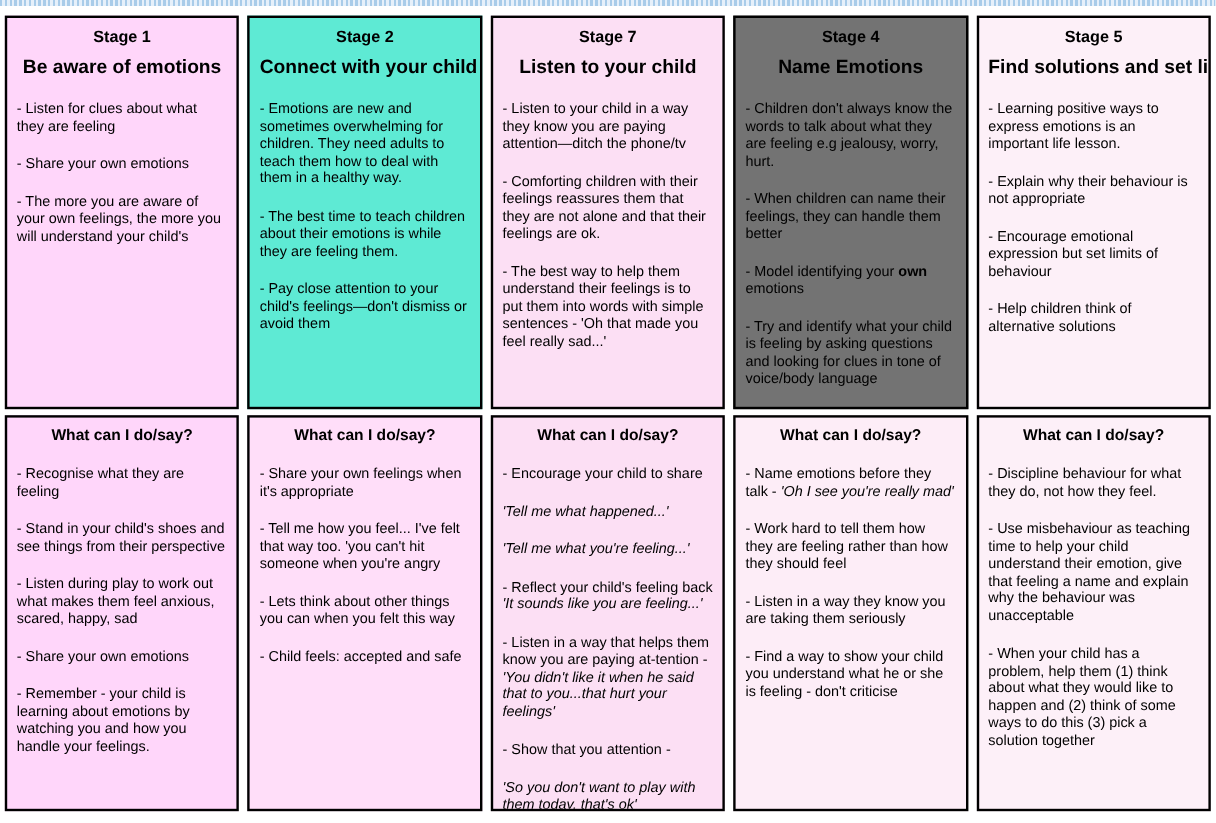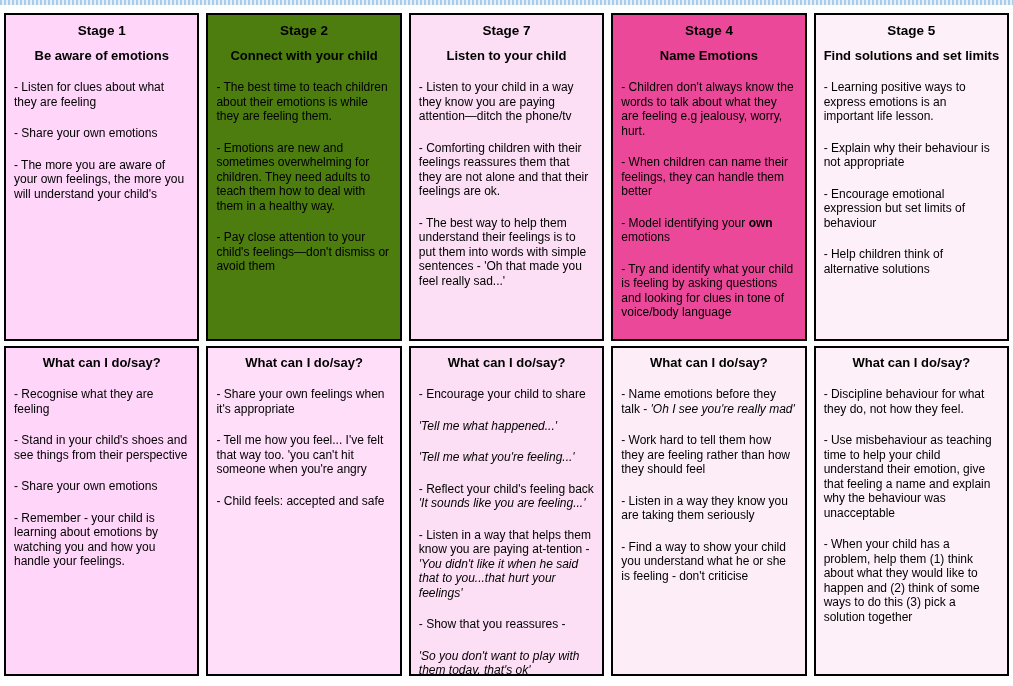--- a/index.html
+++ b/index.html
@@ -24,21 +24,21 @@
     padding: 5px 8px 4px 8px;
     overflow: hidden;
   }
   .cell.top { height: 328px; }
   .cell.bottom { height: 330px; }
   .stage-h {
     text-align: center; font-weight: bold; font-size: 13.5px;
     margin: 3px 0 10px 0; color: #000;
   }
   .title-h {
-    text-align: center; font-weight: bold; font-size: 13px;
+    text-align: center; font-weight: bold; font-size: 16px;
     margin: 0 0 13px 0; color: #000; white-space: nowrap;
   }
   .do-h {
     text-align: center; font-weight: bold; font-size: 13px;
     margin: 2px 0 9px 0; color: #000;
   }
   .para {
     margin: 17px 0 9px 0;
     font-size: 12px; line-height: 1.21; color: #000;
   }
@@ -61,41 +61,43 @@
             <p class="para"><span>-  Listen for clues about what they are feeling</span></p>
             <p class="para"><span>- Share your own emotions</span></p>
             <p class="para"><span>- The more you are aware of your own feelings, the more you will understand your child's</span></p>
           </div>
       </div>
       <div class="cell bottom" style="background: rgb(255, 214, 250);">
         <div class="do-h">What can I do/say?</div>
         <div>
             <p class="para"><span>- Recognise what they are feeling</span></p>
             <p class="para"><span>- Stand in your child's shoes and see things from their perspective</span></p>
+            <p class="para"><span>- Listen during play to work out what makes them feel anxious, scared, happy, sad</span></p>
             <p class="para"><span>- Share your own emotions</span></p>
             <p class="para"><span>- Remember - your child is learning about emotions by watching you and how you handle your feelings.</span></p>
           </div>
       </div>
     </div>
 
     <div class="col">
-      <div class="cell top" style="background: #4d7c0f;">
+      <div class="cell top" style="background: #5eead4;">
         <div class="stage-h">Stage 2</div>
         <div class="title-h">Connect with your child</div>
         <div>
+            <p class="para"><span>- Emotions are new and sometimes overwhelming for children. They need adults to teach them how to deal with them in a healthy way.</span></p>
             <p class="para"><span>- The best time to teach children about their emotions is while they are feeling them.</span></p>
-            <p class="para"><span>- Emotions are new and sometimes overwhelming for children. They need adults to teach them how to deal with them in a healthy way.</span></p>
             <p class="para"><span>- Pay close attention to your child's feelings—don't dismiss or avoid them</span></p>
           </div>
       </div>
       <div class="cell bottom" style="background: rgb(255, 222, 249);">
         <div class="do-h">What can I do/say?</div>
         <div>
             <p class="para"><span>- Share your own feelings when it's appropriate</span></p>
             <p class="para"><span>- Tell me how you feel... I've felt that way too. 'you can't hit someone when you're angry</span></p>
+            <p class="para"><span>- Lets think about other things you can when you felt this way</span></p>
             <p class="para"><span>- Child feels: accepted and safe</span></p>
           </div>
       </div>
     </div>
 
     <div class="col">
       <div class="cell top" style="background: rgb(252, 223, 244);">
         <div class="stage-h">Stage 7</div>
         <div class="title-h">Listen to your child</div>
         <div>
@@ -105,28 +107,28 @@
           </div>
       </div>
       <div class="cell bottom" style="background: rgb(252, 223, 244);">
         <div class="do-h">What can I do/say?</div>
         <div>
             <p class="para"><span>- Encourage your child to share</span></p>
             <p class="para"><i>'Tell me what happened...'</i></p>
             <p class="para"><i>'Tell me what you're feeling...'</i></p>
             <p class="para"><span>- Reflect your child's feeling back </span><i>'It sounds like you are feeling...'</i></p>
             <p class="para"><span>- Listen in a way that helps them know you are paying at-tention - </span><i>'You didn't like it when he said that to you...that hurt your feelings'</i></p>
-            <p class="para"><span>- Show that you reassures -</span></p>
+            <p class="para"><span>- Show that you attention -</span></p>
             <p class="para"><i>'So you don't want to play with them today, that's ok'</i></p>
           </div>
       </div>
     </div>
 
     <div class="col">
-      <div class="cell top" style="background: #ec4899;">
+      <div class="cell top" style="background: #737373;">
         <div class="stage-h">Stage 4</div>
         <div class="title-h">Name Emotions</div>
         <div>
             <p class="para"><span>- Children don't always know the words to talk about what they are feeling e.g jealousy, worry, hurt.</span></p>
             <p class="para"><span>- When children can name their feelings, they can handle them better</span></p>
             <p class="para"><span>- Model identifying your </span><b>own</b><span> emotions</span></p>
             <p class="para"><span>- Try and identify what your child is feeling by asking questions and looking for clues in tone of voice/body language</span></p>
           </div>
       </div>
       <div class="cell bottom" style="background: rgb(253, 237, 247);">

